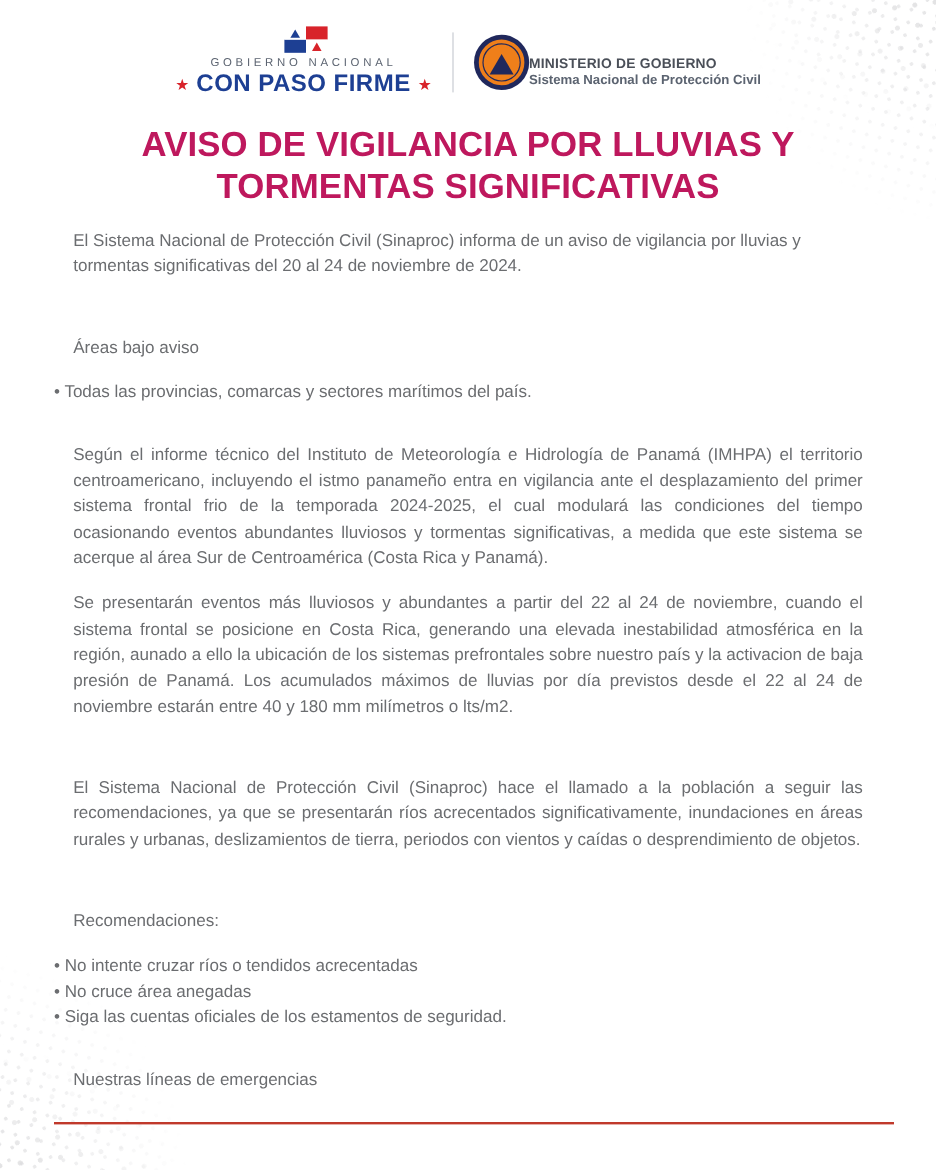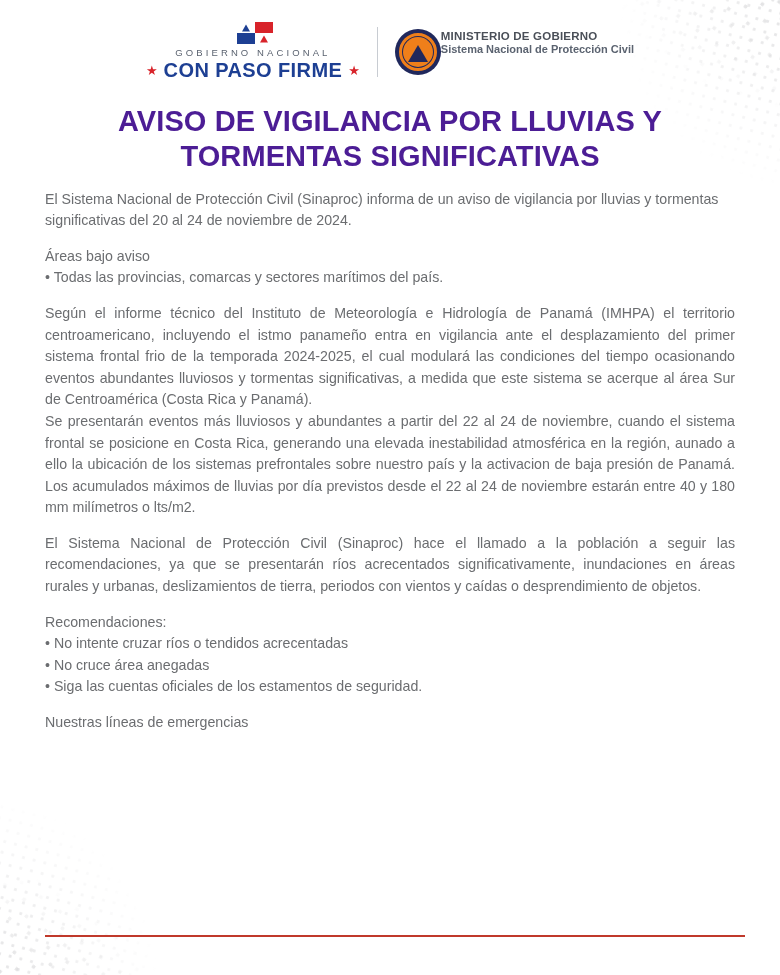--- a/index.html
+++ b/index.html
@@ -143,21 +143,21 @@
     font-size: 13px;
     line-height: 1;
   }
   .divider-v {
     width: 1px;
     height: 50px;
     background: #c8ccd2;
   }
   .logo-min {
     display: flex;
-    align-items: flex-start;
+    align-items: flex-end;
     padding-left: 17px;
   }
   .seal {
     width: 46px;
     height: 46px;
     border-radius: 50%;
     background: #20285c;
     display: flex;
     align-items: center;
     justify-content: center;
@@ -202,36 +202,36 @@
     font-weight: bold;
   }
 
   
   .title {
     position: relative;
     z-index: 3;
     text-align: center;
     font-size: 29px;
     font-weight: bold;
-    color: #4c1d95;
+    color: #be185d;
     line-height: 1.22;
     margin: 22px 60px 0 60px;
     letter-spacing: 0.1px;
   }
 
   
   .content {
     position: relative;
     z-index: 3;
     margin: 14px 45px 0 45px;
     color: #6b6d70;
     font-size: 14.2px;
     line-height: 1.52;
   }
-  .para { margin: 0; }
+  .para { margin: 16px; }
   .para.justify { text-align: justify; text-justify: inter-word; }
   .spacer-sm { height: 14px; }
   .bullet { margin: 0; }
   .closing {
     text-align: center;
     font-weight: bold;
     color: #58595b;
     font-size: 15px;
     margin-top: 3px;
   }

